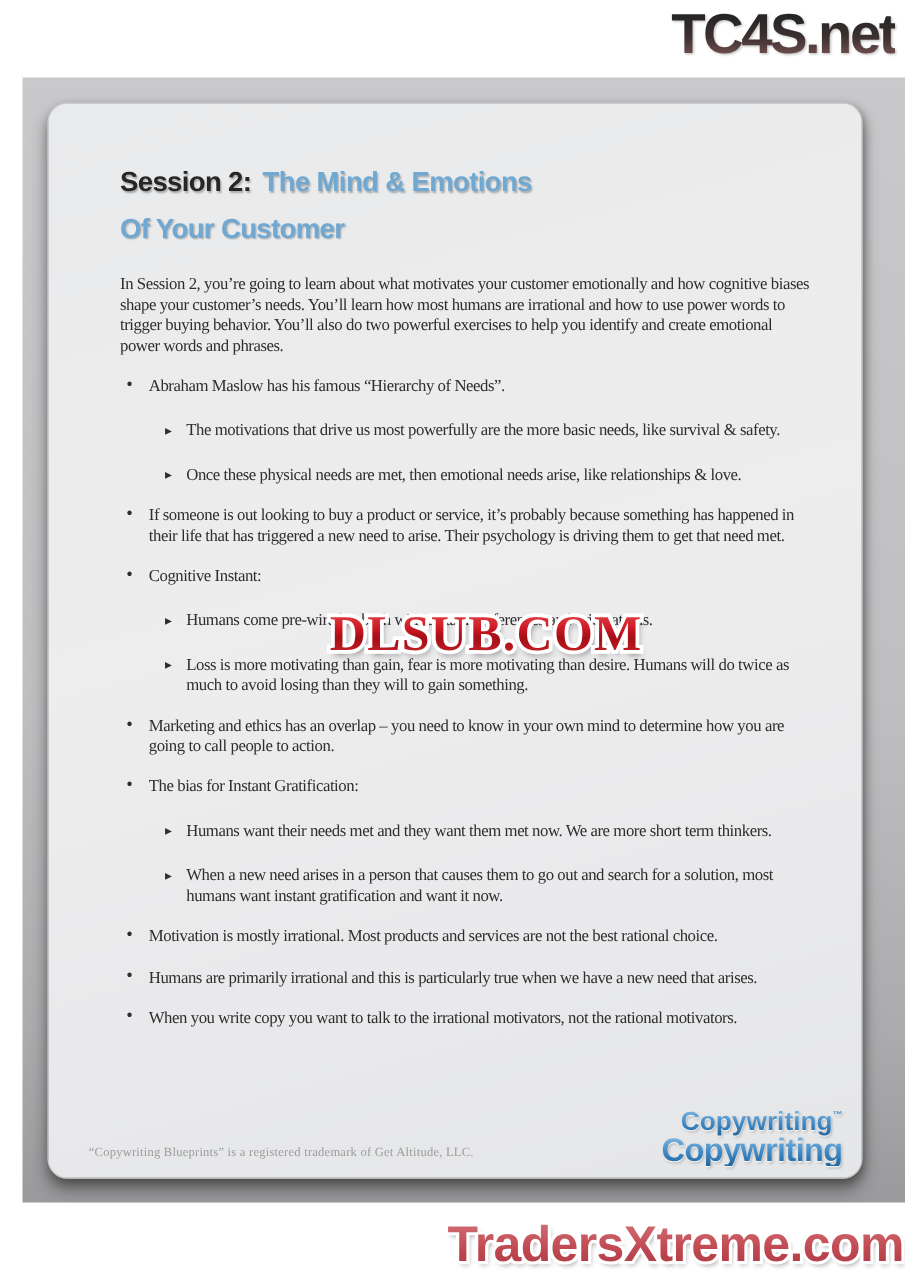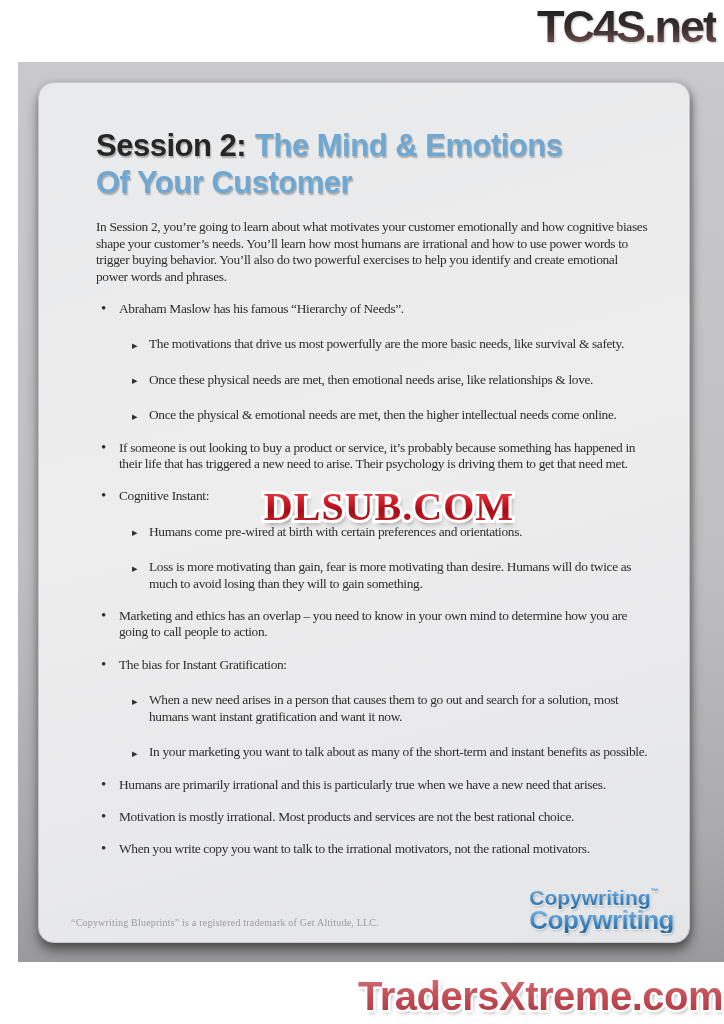--- a/index.html
+++ b/index.html
@@ -32,21 +32,21 @@
     border:1px solid #c9c9cb;
     border-radius:16px;
     box-shadow:0 8px 12px rgba(25,25,25,0.5), 2px 2px 6px rgba(60,60,60,0.35);
     overflow:hidden;
   }
   .card-content { position:absolute; left:57px; top:44px; width:560px; }
 
   
   h1 {
     font-family:"Liberation Sans", sans-serif;
-    font-weight:bold; font-size:31px; line-height:37px; letter-spacing:-0.5px;
+    font-weight:bold; font-size:22px; line-height:37px; letter-spacing:-0.5px;
     text-shadow:1px 1.5px 1.5px rgba(0,0,0,0.28);
     margin-bottom:18px;
   }
   .t-dark { color:#262626; margin-right:9px; }
   .t-blue { color:#6fa8d2; }
 
   
   .intro {
     font-size:13.4px; line-height:16.5px; color:#2e2e2e;
     letter-spacing:-0.35px; width:552px;
@@ -90,21 +90,21 @@
     background:linear-gradient(180deg,#d4747b 0%,#c14a53 55%,#a93740 100%);
     -webkit-background-clip:text; background-clip:text; color:transparent;
   }
 
   
   .trademark-note {
     position:absolute; left:0; right:16px; bottom:14px; text-align:left;
     font-size:10px; color:#9b9b9b; letter-spacing:0.2px;padding-left:32px;
   }
   .cb-logo {
-    position:absolute; right:15px; bottom:9px; 
+    position:absolute; right:15px; bottom:9px; text-align:right;
     font-family:"Liberation Sans", sans-serif; font-weight:bold; line-height:0.95;
     filter:drop-shadow(0 1px 0 rgba(255,255,255,0.85)) drop-shadow(1px 1px 1px rgba(0,0,0,0.2));
   }
   .cb-line1 { font-size:21px; }
   .cb-line2 { font-size:26px; letter-spacing:-0.5px; }
   .cb-blue {
     background:linear-gradient(180deg,#85bce4 0%,#4189c4 55%,#1f669f 100%);
     -webkit-background-clip:text; background-clip:text; color:transparent;
   }
   .cb-tm { font-size:8px; vertical-align:top; color:#5a90c0; -webkit-background-clip:border-box; }
@@ -122,31 +122,30 @@
         <div><span class="t-dark">Session 2:</span><span class="t-blue">The Mind &amp; Emotions</span></div>
         <div class="t-blue">Of Your Customer</div>
       </h1>
 
       <p class="intro">In Session 2, you’re going to learn about what motivates your customer emotionally and how cognitive biases shape your customer’s needs. You’ll learn how most humans are irrational and how to use power words to trigger buying behavior. You’ll also do two powerful exercises to help you identify and create emotional power words and phrases.</p>
 
       <ul class="bullets">
         <li class="l1">Abraham Maslow has his famous “Hierarchy of Needs”.</li>
         <li class="l2">The motivations that drive us most powerfully are the more basic needs, like survival &amp; safety.</li>
         <li class="l2">Once these physical needs are met, then emotional needs arise, like relationships &amp; love.</li>
-        <li class="l2">Once the physical &amp; emotional needs are met, then the higher intellectual needs come online.</li>
         <li class="l1">If someone is out looking to buy a product or service, it’s probably because something has happened in their life that has triggered a new need to arise. Their psychology is driving them to get that need met.</li>
         <li class="l1">Cognitive Instant:</li>
         <li class="l2">Humans come pre-wired at birth with certain preferences and orientations.</li>
         <li class="l2">Loss is more motivating than gain, fear is more motivating than desire. Humans will do twice as much to avoid losing than they will to gain something.</li>
         <li class="l1">Marketing and ethics has an overlap – you need to know in your own mind to determine how you are going to call people to action.</li>
         <li class="l1">The bias for Instant Gratification:</li>
+        <li class="l2">Humans want their needs met and they want them met now. We are more short term thinkers.</li>
         <li class="l2">When a new need arises in a person that causes them to go out and search for a solution, most humans want instant gratification and want it now.</li>
-        <li class="l2">In your marketing you want to talk about as many of the short-term and instant benefits as possible.</li>
+        <li class="l1">Motivation is mostly irrational. Most products and services are not the best rational choice.</li>
         <li class="l1">Humans are primarily irrational and this is particularly true when we have a new need that arises.</li>
-        <li class="l1">Motivation is mostly irrational. Most products and services are not the best rational choice.</li>
         <li class="l1">When you write copy you want to talk to the irrational motivators, not the rational motivators.</li>
       </ul>
     </div>
 
     <div class="dlsub">
       <span class="outline-wrap">
         <span class="stroke" aria-hidden="true">DLSUB.COM</span>
         <span class="fill">DLSUB.COM</span>
       </span>
     </div>

